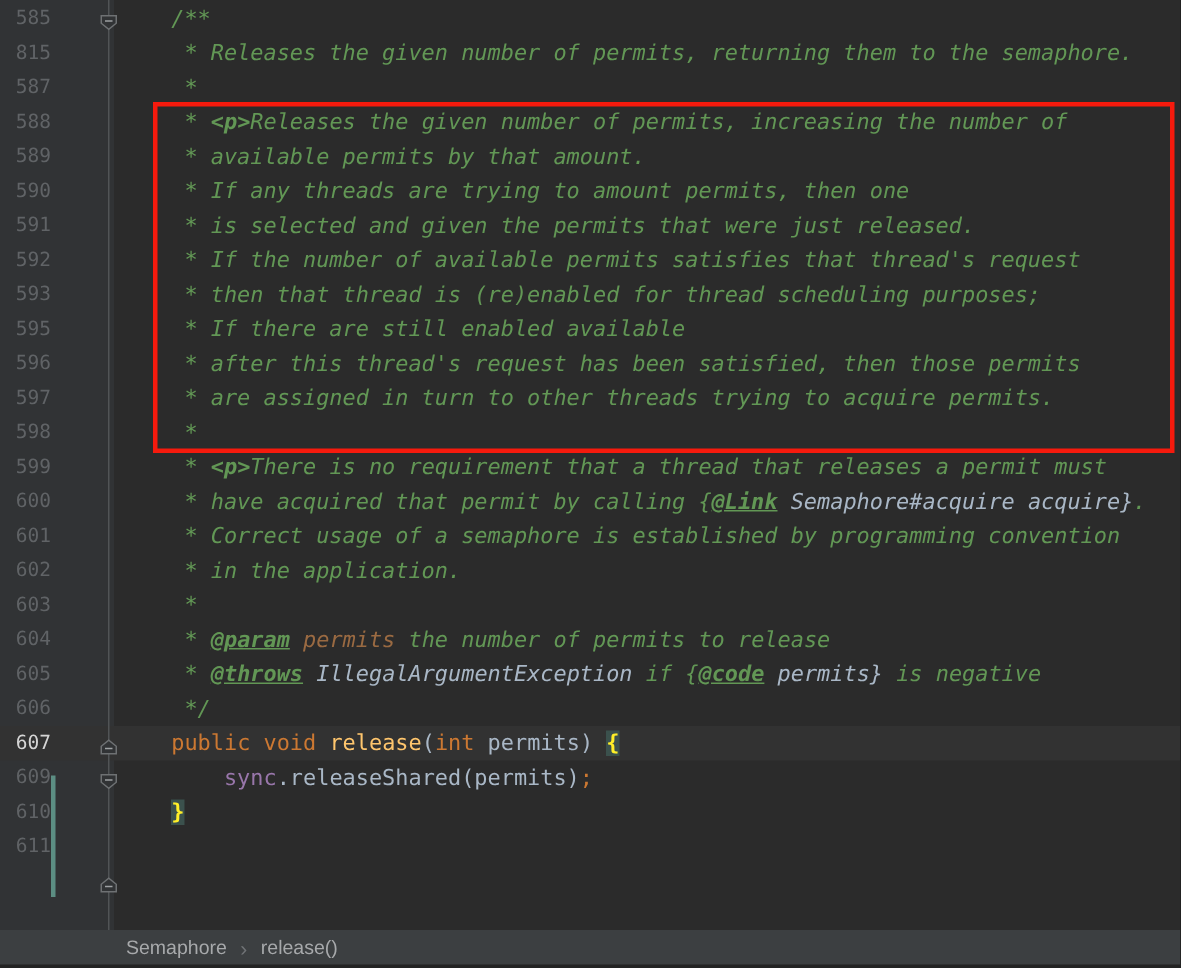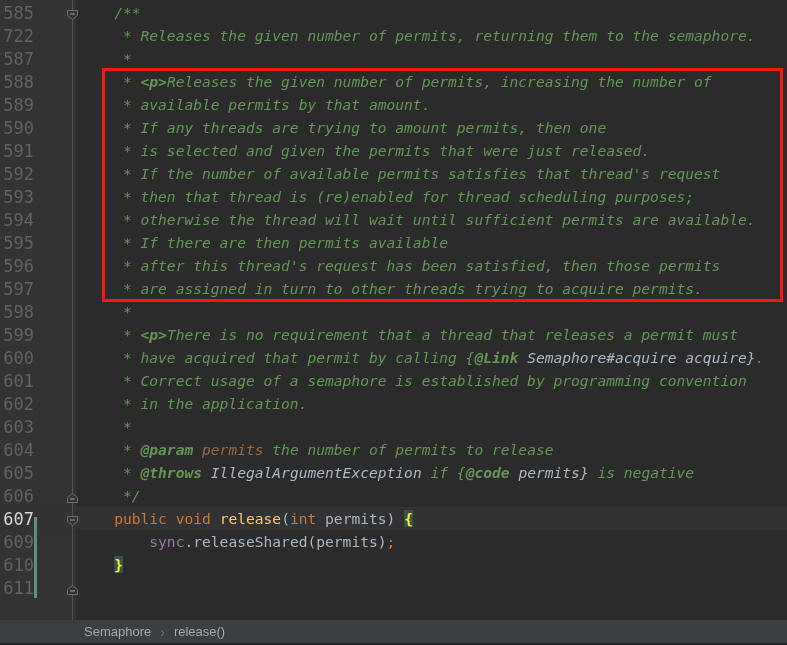--- a/index.html
+++ b/index.html
@@ -4,27 +4,27 @@
 <style>
   html,body{margin:0;padding:0;background:#1e1e1e;}
   .app{position:relative;width:787px;height:645px;overflow:hidden;
        font-family:"DejaVu Sans Mono",monospace;background:var(--editor-bg,#2b2b2b);}
   .editor{position:relative;width:787px;height:620px;background:var(--editor-bg,#2b2b2b);overflow:hidden;}
   .gutter-bg{position:absolute;left:0;top:0;bottom:0;width:76px;background:var(--gutter-bg,#313335);z-index:1;}
   .gutter-line{position:absolute;left:72px;top:0;bottom:0;width:1px;background:var(--gutter-line,#515456);z-index:3;}
   .rows{position:relative;z-index:2;padding-top:1px;}
   .row{display:flex;height:23px;align-items:center;}
   .row.current{background:var(--current-line-bg,#323232);}
-  .ln{flex:none;width:34px;text-align:right;font-size:17px;color:var(--line-number,#606366);
+  .ln{flex:none;width:34px;text-align:right;font-size:13px;color:var(--line-number,#606366);
       white-space:pre;user-select:none;}
   .row.current .ln{color:var(--line-number-current,#d5d5d5);}
   .code{flex:1;padding-left:45px;white-space:pre;font-size:14.6px;line-height:23px;color:var(--plain,#a9b7c6);}
   .t-d {color:var(--doc-comment);font-style:italic;}
   .t-dm{color:var(--doc-comment);font-style:italic;font-weight:bold;}
-  .t-dt{color:var(--doc-comment);font-style:italic;font-weight:bold;text-align:center;}
+  .t-dt{color:var(--doc-comment);font-style:italic;font-weight:bold;text-decoration:underline;text-align:center;}
   .t-dv{color:var(--doc-tag-value);font-style:italic;}
   .t-dr{color:var(--doc-ref);font-style:italic;}
   .t-k {color:var(--keyword);text-align:right;}
   .t-m {color:var(--method);}
   .t-p {color:var(--plain);}
   .t-f {color:var(--field);}
   .t-n {color:var(--number);}
   .t-s {color:var(--keyword);}
   .t-bh{color:var(--brace);background:var(--brace-bg);font-weight:bold;}
   .fold-icon{position:absolute;left:66px;width:13px;height:12px;z-index:4;cursor:pointer;}
@@ -44,21 +44,21 @@
 <div class="app">
   <div class="editor">
     <div class="gutter-bg"></div>
     <div class="gutter-line"></div>
     <div class="rows" id="rows">
         <div class="row">
           <div class="ln">585</div>
           <div class="code"><span class="t-d">    /**</span></div>
         </div>
         <div class="row">
-          <div class="ln">722</div>
+          <div class="ln">815</div>
           <div class="code"><span class="t-d">     * Releases the given number of permits, returning them to the semaphore.</span></div>
         </div>
         <div class="row">
           <div class="ln">587</div>
           <div class="code"><span class="t-d">     *</span></div>
         </div>
         <div class="row">
           <div class="ln">588</div>
           <div class="code"><span class="t-d">     * </span><span class="t-dm">&lt;p&gt;</span><span class="t-d">Releases the given number of permits, increasing the number of</span></div>
         </div>
@@ -76,26 +76,22 @@
         </div>
         <div class="row">
           <div class="ln">592</div>
           <div class="code"><span class="t-d">     * If the number of available permits satisfies that thread's request</span></div>
         </div>
         <div class="row">
           <div class="ln">593</div>
           <div class="code"><span class="t-d">     * then that thread is (re)enabled for thread scheduling purposes;</span></div>
         </div>
         <div class="row">
-          <div class="ln">594</div>
-          <div class="code"><span class="t-d">     * otherwise the thread will wait until sufficient permits are available.</span></div>
-        </div>
-        <div class="row">
           <div class="ln">595</div>
-          <div class="code"><span class="t-d">     * If there are then permits available</span></div>
+          <div class="code"><span class="t-d">     * If there are still enabled available</span></div>
         </div>
         <div class="row">
           <div class="ln">596</div>
           <div class="code"><span class="t-d">     * after this thread's request has been satisfied, then those permits</span></div>
         </div>
         <div class="row">
           <div class="ln">597</div>
           <div class="code"><span class="t-d">     * are assigned in turn to other threads trying to acquire permits.</span></div>
         </div>
         <div class="row">

